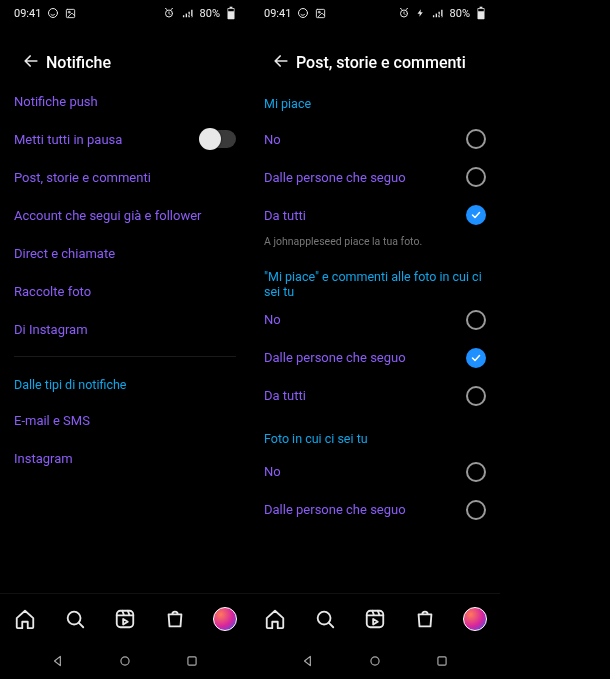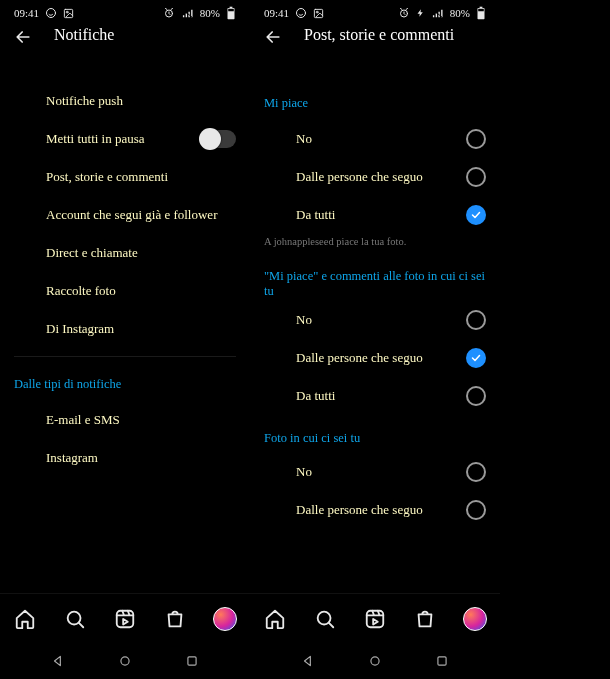--- a/index.html
+++ b/index.html
@@ -1,33 +1,33 @@
 <!DOCTYPE html>
 <html><head>
 <meta charset="utf-8">
 <style>
   * { box-sizing: border-box; margin: 0; padding: 0; }
   html, body { width: 610px; height: 679px; background: #000; font-family: -apple-system, "Segoe UI", Roboto, Arial, sans-serif; color: #fff; overflow: hidden; }
-  .wrap { display: flex; width: 500px; height: 679px; font-family: Liberation Serif, serif; }
+  .wrap { display: flex; width: 500px; height: 679px; }
   .phone { width: 305px; height: 679px; background: #000; display: flex; flex-direction: column; position: relative; }
 
   
   .status { display: flex; align-items: center; justify-content: space-between; height: 26px; padding: 0 14px; font-size: 11px; color: #eee; }
   .status .left, .status .right { display: flex; align-items: center; gap: 6px; }
   .status .right svg, .status .left svg { display: block; }
 
   
-  .appbar { display: flex; align-items: flex-start; height: 46px; padding: 0 12px; gap: 20px; }
+  .appbar { display: flex; align-items: flex-end; height: 46px; padding: 0 20px; gap: 4px; }
   .appbar .back { width: 22px; height: 22px; display:flex; align-items:center; justify-content:center; }
   .appbar .title { font-size: 16px; font-weight: 500; }
 
   
   .content { flex: 1 1 auto; overflow: hidden; padding: 10px 14px 0 14px; }
   .row { min-height: 38px; display: flex; align-items: center; justify-content: space-between; font-size: 13px; color: #eee; }
-  .row.item { color: #fef9c3; margin-left: 32px; }
+  .row.item { color: #8b5cf6; }
   .subtle { font-size: 10.5px; color: #777; padding: 2px 0 8px 0; line-height: 1.2; }
   .divider { height: 1px; background: #1a1a1a; margin: 8px 0 6px; }
   .section-label { font-size: 12.5px; color: #0ea5e9; padding-top: 6px; padding-bottom: 2px; }
 
   
   .toggle { width: 36px; height: 18px; border-radius: 10px; background: #3a3a3a; position: relative; }
   .toggle .knob { position: absolute; top: -2px; left: -1px; width: 22px; height: 22px; border-radius: 50%; background: #e8e8e8; box-shadow: 0 0 2px #000; }
 
   
   .radio { width: 20px; height: 20px; border: 2px solid #9a9a9a; border-radius: 50%; flex: 0 0 auto; display:flex; align-items:center; justify-content:center; }

